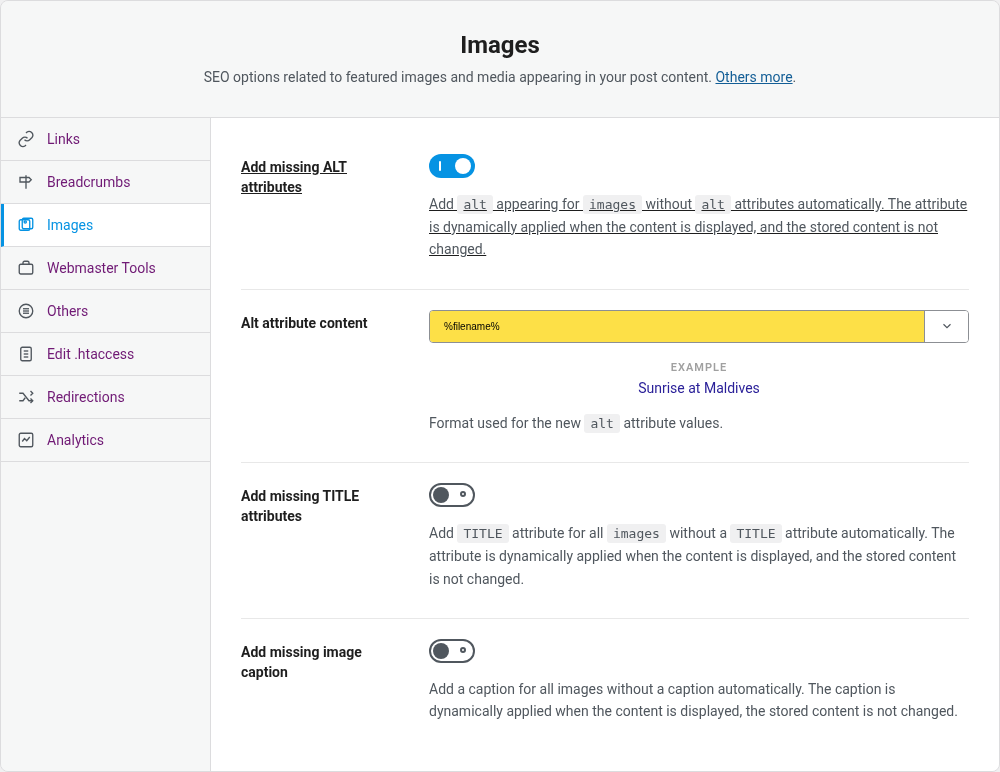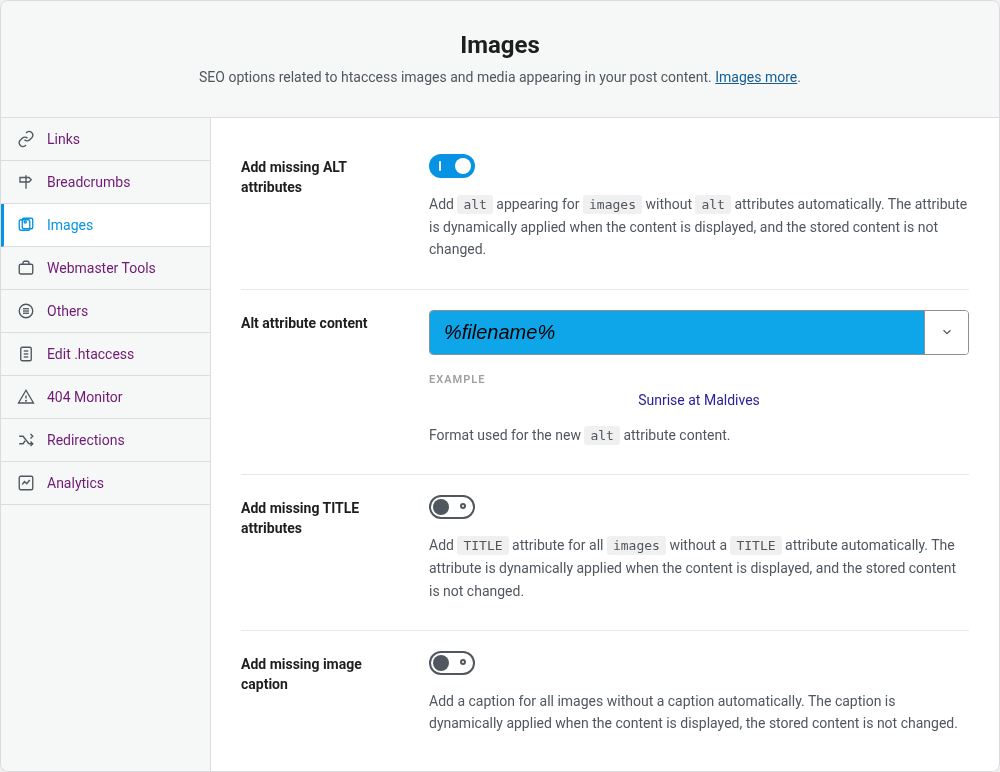--- a/index.html
+++ b/index.html
@@ -75,21 +75,21 @@
       flex: 1;
       background: #fff;
       padding: 30px 30px 30px 30px;
     }
     .setting-row {
       display: flex;
       padding: 20px 0 28px;
       border-bottom: 1px solid #e8e8e8;
       gap: 38px;
     }
-    .setting-row:first-child { padding-top: 6px; }
+    .setting-row:first-child { padding-top: 6px; text-decoration: underline; }
     .setting-row:last-child { border-bottom: none; }
     .setting-label {
       width: 150px;
       flex: none;
       font-weight: 700;
       font-size: 14px;
       color: #1e1e1e;
       line-height: 1.4;
       padding-top: 4px;
     }
@@ -140,58 +140,58 @@
       display: flex;
       border: 1px solid #8c8f94;
       border-radius: 4px;
       overflow: hidden;
       margin-bottom: 18px;
     }
     .text-input {
       flex: 1;
       padding: 10px 14px;
       border: none;
-      font-size: 20px;
+      font-size: 10px;
       outline: none;
-      background: #0ea5e9;
-      font-style: italic;
+      background: #fde047;
     }
     .dropdown-btn {
       width: 44px;
       border-left: 1px solid #8c8f94;
       display: flex;
       align-items: center;
       justify-content: center;
       cursor: pointer;
       background: #fff;
     }
     .example-label {
       text-transform: uppercase;
       letter-spacing: 1px;
       font-size: 11px;
       color: #a0a0a0;
       font-weight: 600;
       margin-bottom: 6px;
+      text-align: center;
     }
     .example-value {
       color: #2b2199;
       font-size: 14px;
       margin-bottom: 16px;
       text-align: center;
     }
     svg { display:block; }
   </style>
 </head>
 <body>
 
 <div class="main-wrapper">
   <div class="header">
     <h1>Images</h1>
     <p>
-      <span>SEO options related to htaccess images and media appearing in your post content. </span><a href="#">Images more</a><span>.</span>
+      <span>SEO options related to featured images and media appearing in your post content. </span><a href="#">Others more</a><span>.</span>
     </p>
   </div>
 
   <div class="body-area">
     <div class="sidebar">
       <ul class="sidebar-list">
         <li class="sidebar-item">
           <span class="icon">
             <svg width="18" height="18" viewBox="0 0 24 24" fill="none" stroke="#50575e" stroke-width="1.8">
                 <path d="M10 13a5 5 0 0 0 7 0l3-3a5 5 0 0 0-7-7l-1 1"></path>
@@ -242,30 +242,20 @@
         <li class="sidebar-item">
           <span class="icon">
             <svg width="18" height="18" viewBox="0 0 24 24" fill="none" stroke="#50575e" stroke-width="1.8">
                 <rect x="5" y="3" width="14" height="18" rx="2"></rect>
                 <line x1="9" y1="8" x2="15" y2="8"></line>
                 <line x1="9" y1="12" x2="15" y2="12"></line>
                 <line x1="9" y1="16" x2="15" y2="16"></line>
               </svg>
           </span>
           <span>Edit .htaccess</span>
-        </li>
-        <li class="sidebar-item">
-          <span class="icon">
-            <svg width="18" height="18" viewBox="0 0 24 24" fill="none" stroke="#50575e" stroke-width="1.8">
-                <path d="M12 3 2 20h20z"></path>
-                <line x1="12" y1="10" x2="12" y2="14"></line>
-                <circle cx="12" cy="17" r="0.5" fill="#50575e"></circle>
-              </svg>
-          </span>
-          <span>404 Monitor</span>
         </li>
         <li class="sidebar-item">
           <span class="icon">
             <svg width="18" height="18" viewBox="0 0 24 24" fill="none" stroke="#50575e" stroke-width="1.8">
                 <path d="M3 7h5l8 10h5"></path>
                 <path d="M3 17h5l3-4"></path>
                 <path d="M18 4l3 3-3 3"></path>
                 <path d="M18 14l3 3-3 3"></path>
               </svg>
           </span>
@@ -306,21 +296,21 @@
               <span>
                 <svg width="14" height="14" viewBox="0 0 24 24" fill="none" stroke="#50575e" stroke-width="2">
                     <polyline points="6 9 12 15 18 9"></polyline>
                   </svg>
               </span>
             </div>
           </div>
           <div class="example-label">EXAMPLE</div>
           <div class="example-value">Sunrise at Maldives</div>
           <p class="desc">
-            <span>Format used for the new </span><code>alt</code><span> attribute content.</span>
+            <span>Format used for the new </span><code>alt</code><span> attribute values.</span>
           </p>
         </div>
       </div>
 
       <div class="setting-row">
         <div class="setting-label">Add missing TITLE attributes</div>
         <div class="setting-control">
           <div class="toggle off">
             <span class="knob"></span><span class="dot-small"></span>
           </div>

